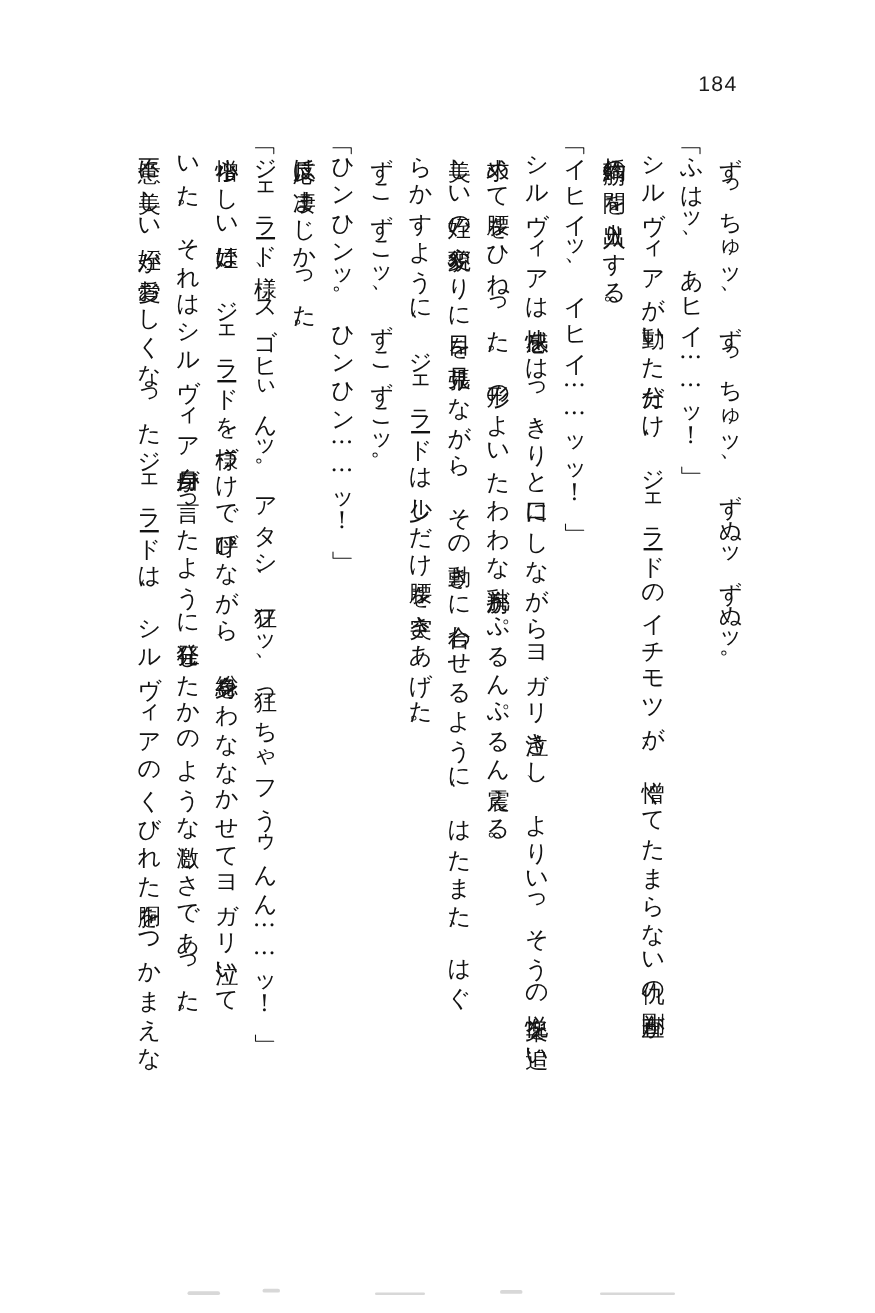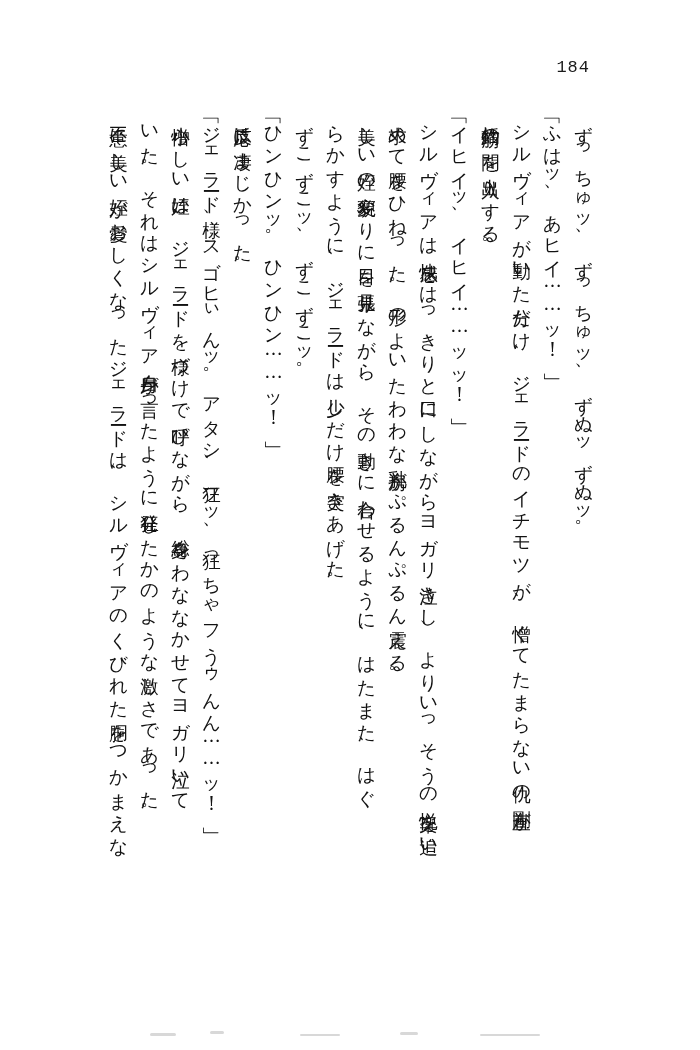--- a/index.html
+++ b/index.html
@@ -16,21 +16,21 @@
     font-family: "DejaVu Serif", "Liberation Serif", serif;
     color: #1a1a1a;
   }
   
   .page-number {
     position: absolute;
     top: 58px;
     right: 110px;
     font-size: 17px;
     letter-spacing: 1px;
-    font-family: Liberation Mono, monospace;
+    font-family: Liberation Sans, sans-serif;
     color: #1a1a1a;
   }
   
   .body-text {
     position: absolute;
     top: 112px;
     right: 108px;
     left: 62px;
     height: 830px;
     display: flex;

